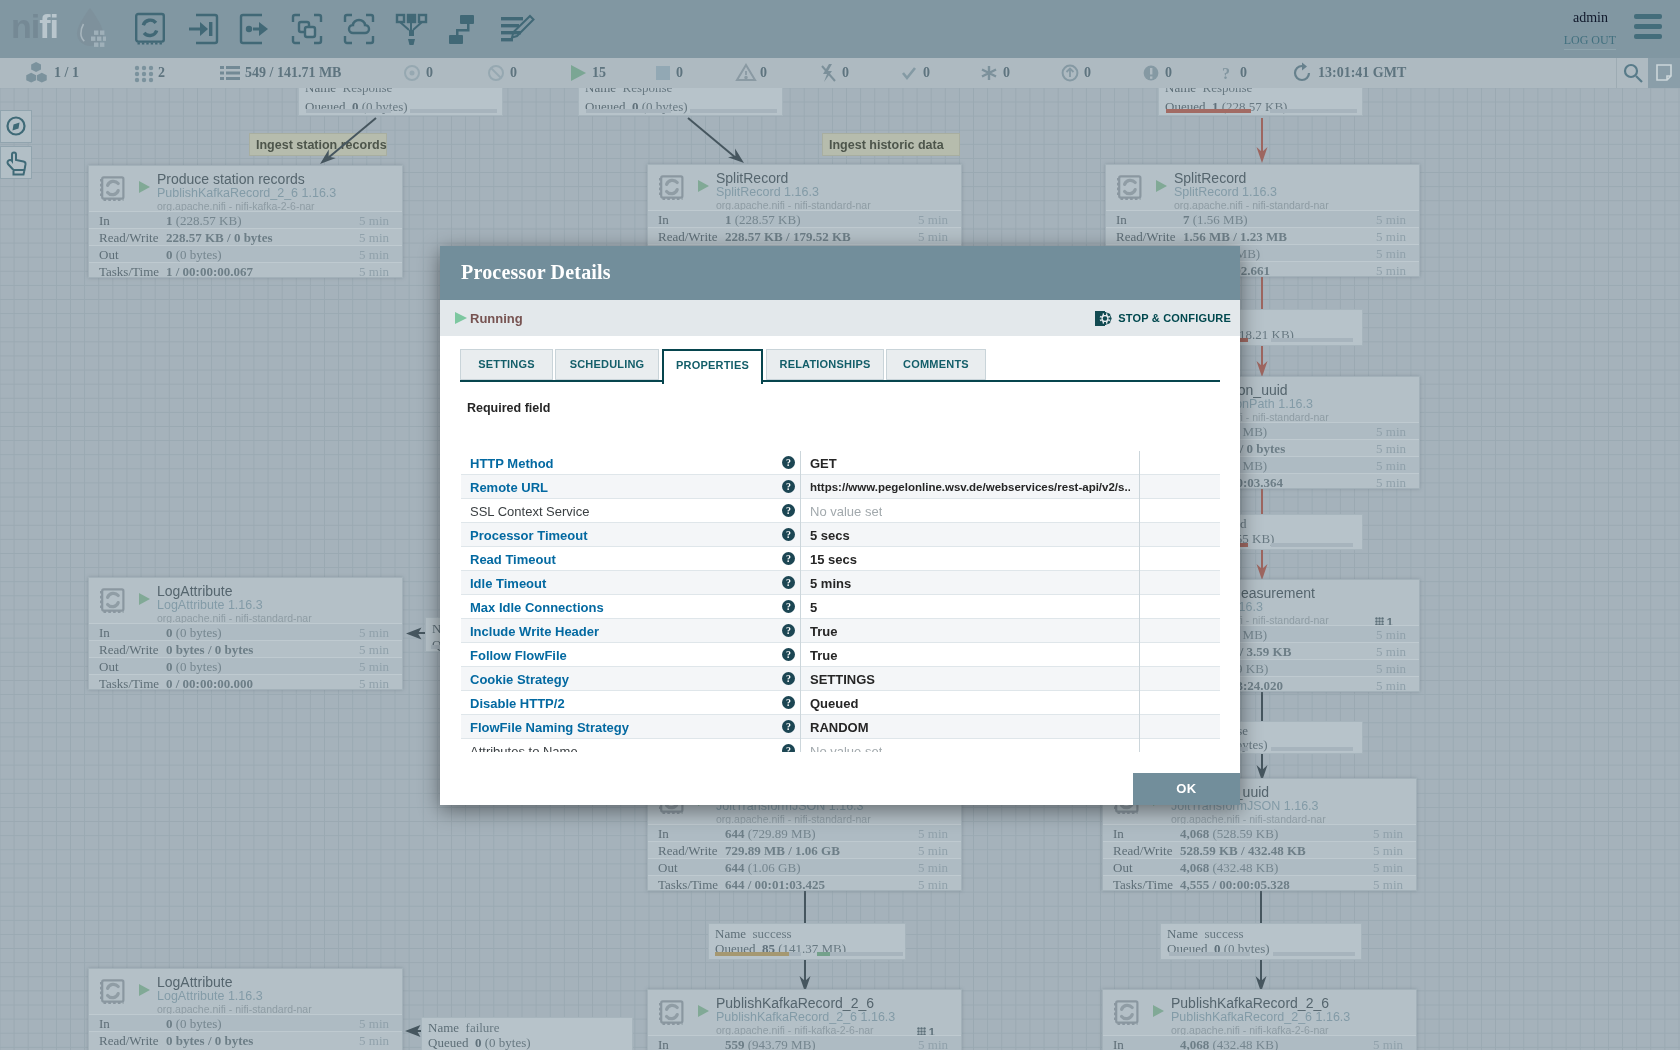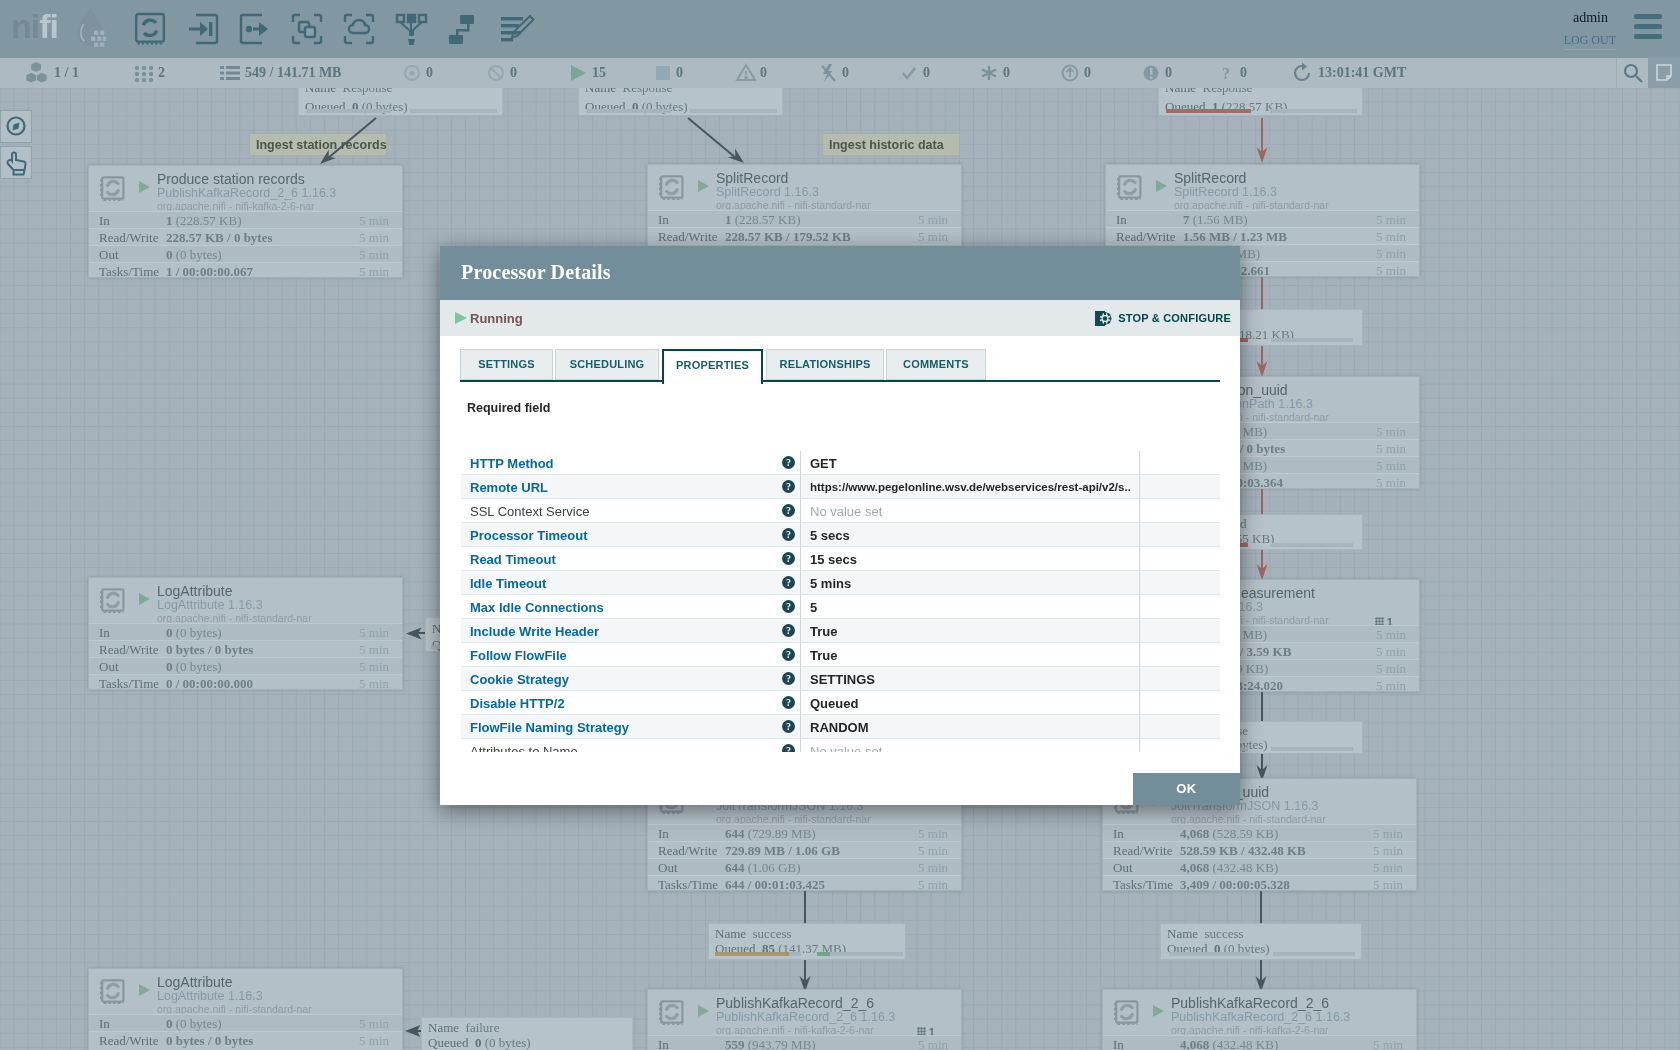--- a/index.html
+++ b/index.html
@@ -445,21 +445,21 @@
           <span class="pv">528.59 KB / 432.48 KB</span>
           <span class="pm">5 min</span>
         </div>
 <div class="prw alt" style="top:79px">
           <span class="pl">Out</span>
           <span class="pv"><b>4,068</b> <i>(432.48 KB)</i></span>
           <span class="pm">5 min</span>
         </div>
 <div class="prw" style="top:96px">
           <span class="pl">Tasks/Time</span>
-          <span class="pv">3,409 / 00:00:05.328</span>
+          <span class="pv">4,555 / 00:00:05.328</span>
           <span class="pm">5 min</span>
         </div>
 </div>
 <div class="proc" style="left:1102px;top:989px;z-index:2">
 <svg style="position:absolute;left:10px;top:10px" width="26" height="26">
           <use href="#stamp"></use>
         </svg>
         <i class="ptri"></i>
 <div class="pnm">PublishKafkaRecord_2_6</div>
         <div class="pty">PublishKafkaRecord_2_6 1.16.3</div>

